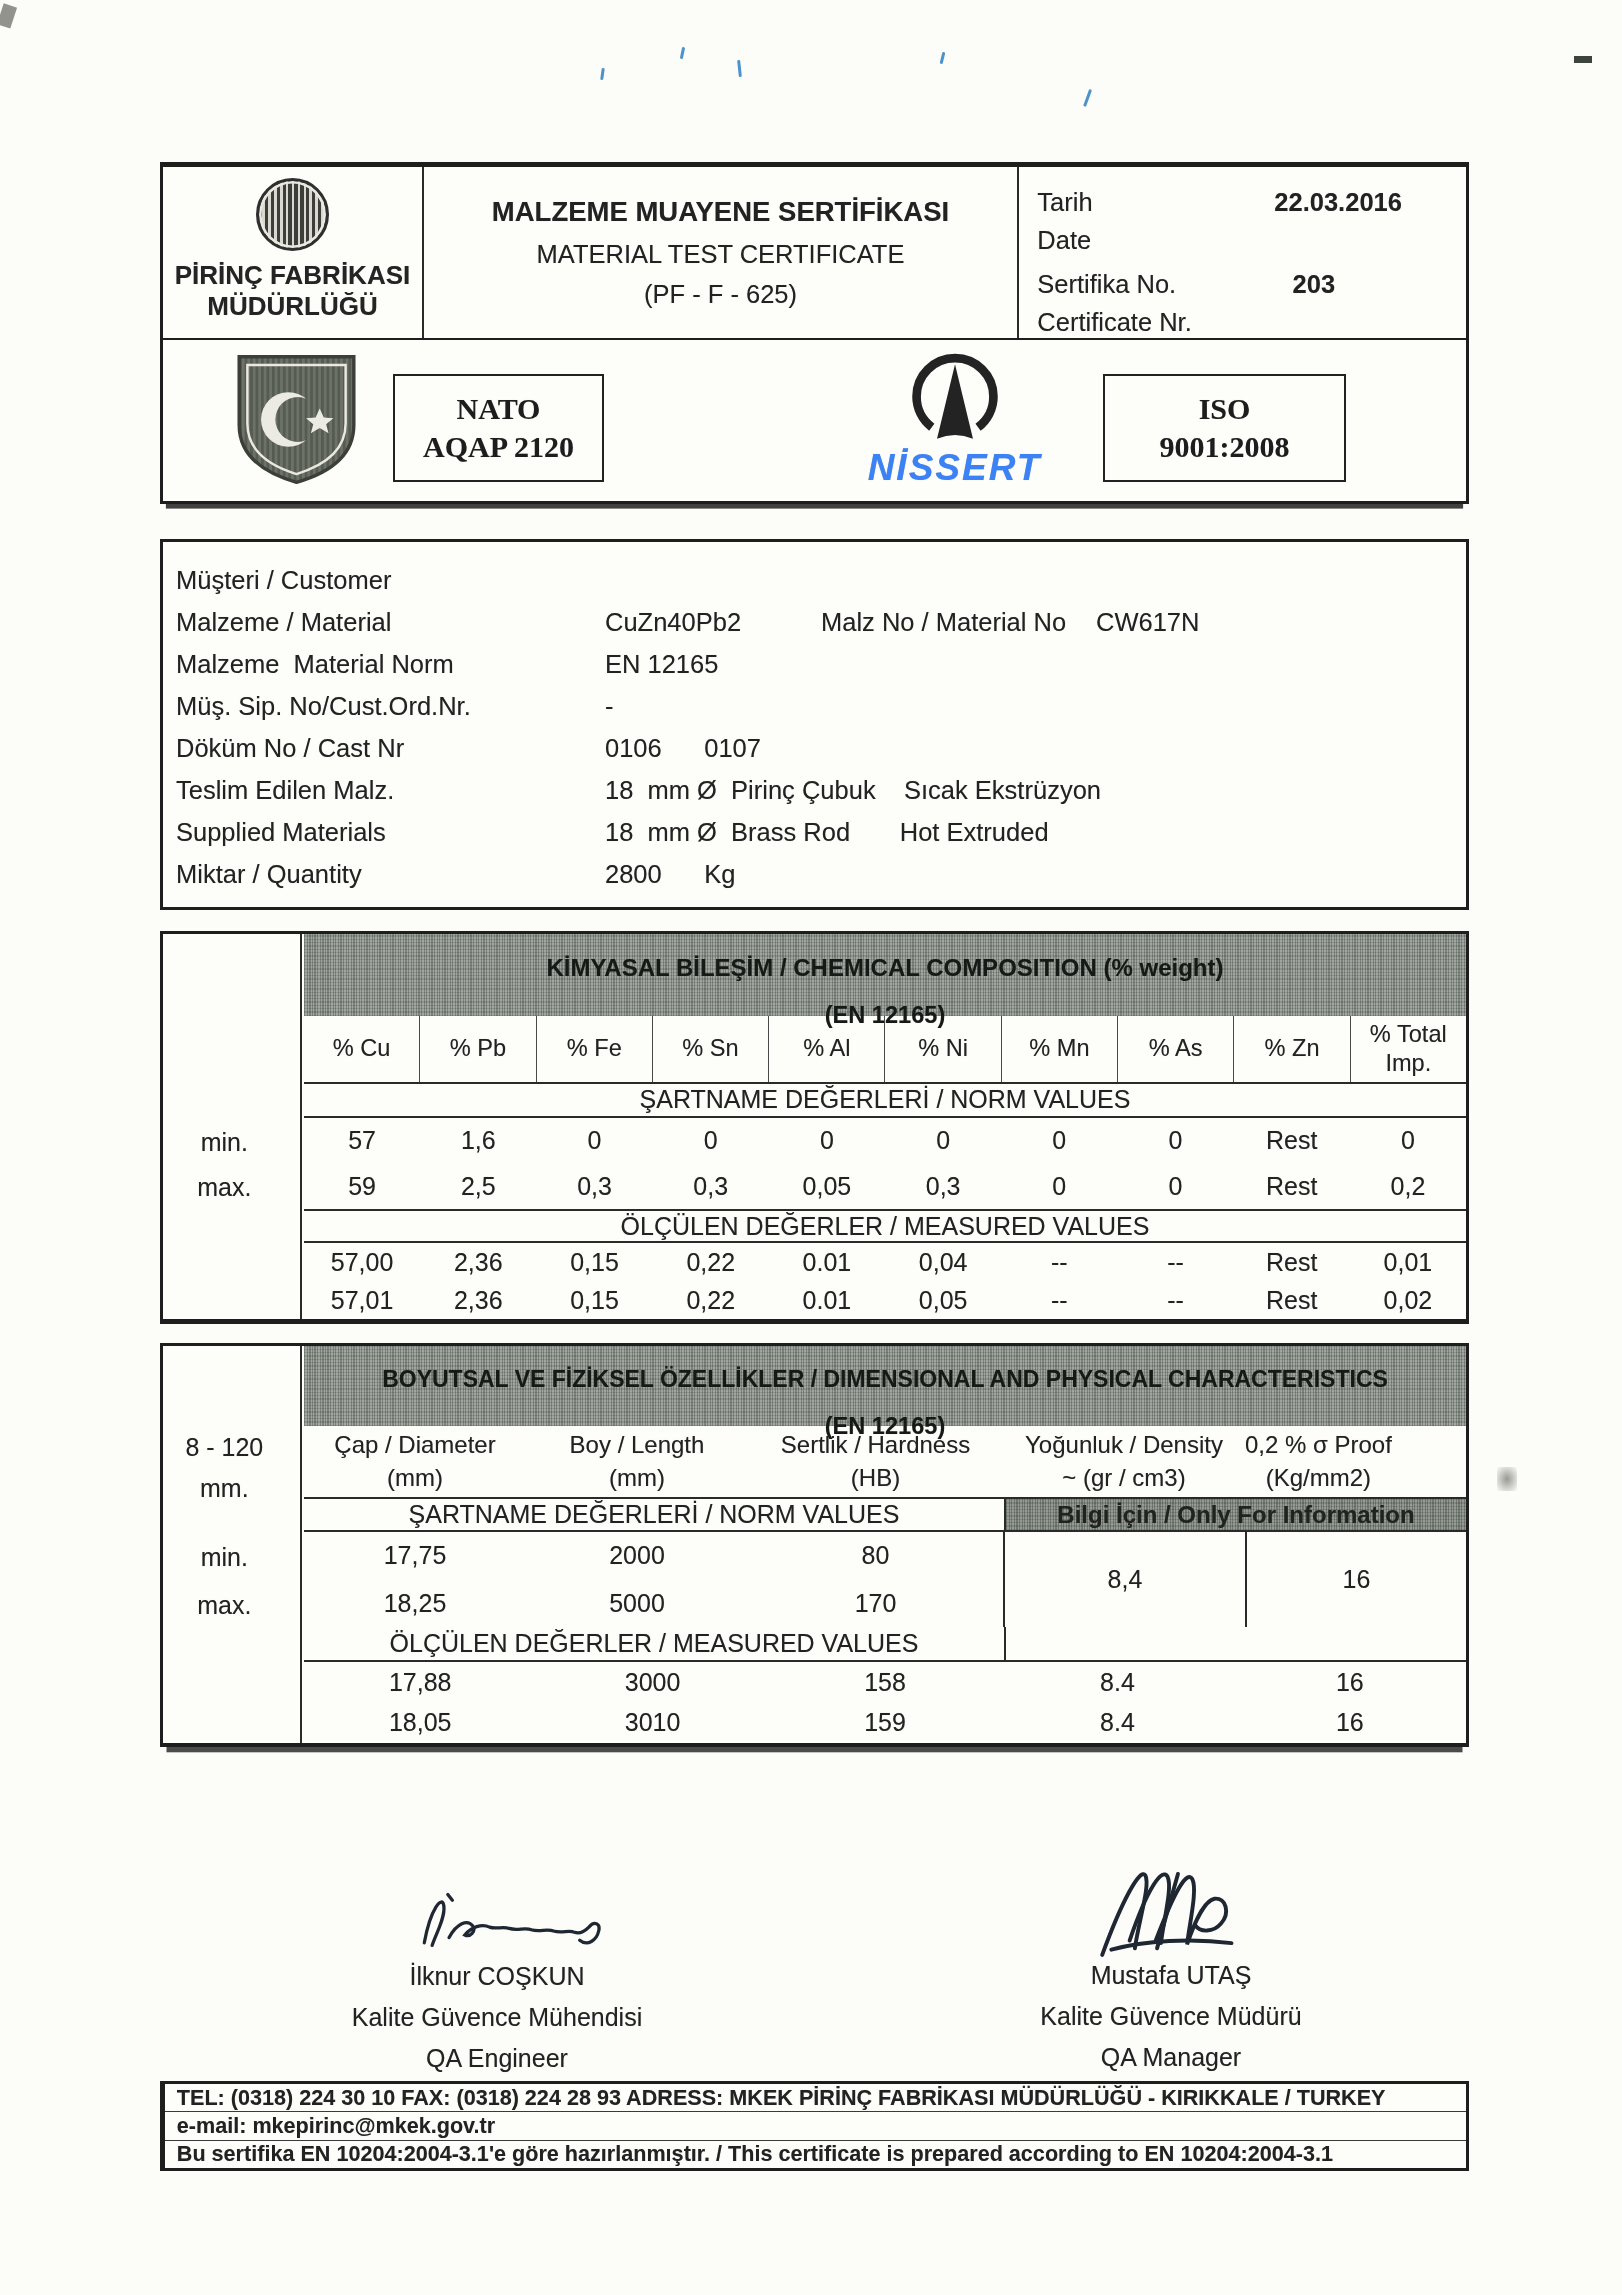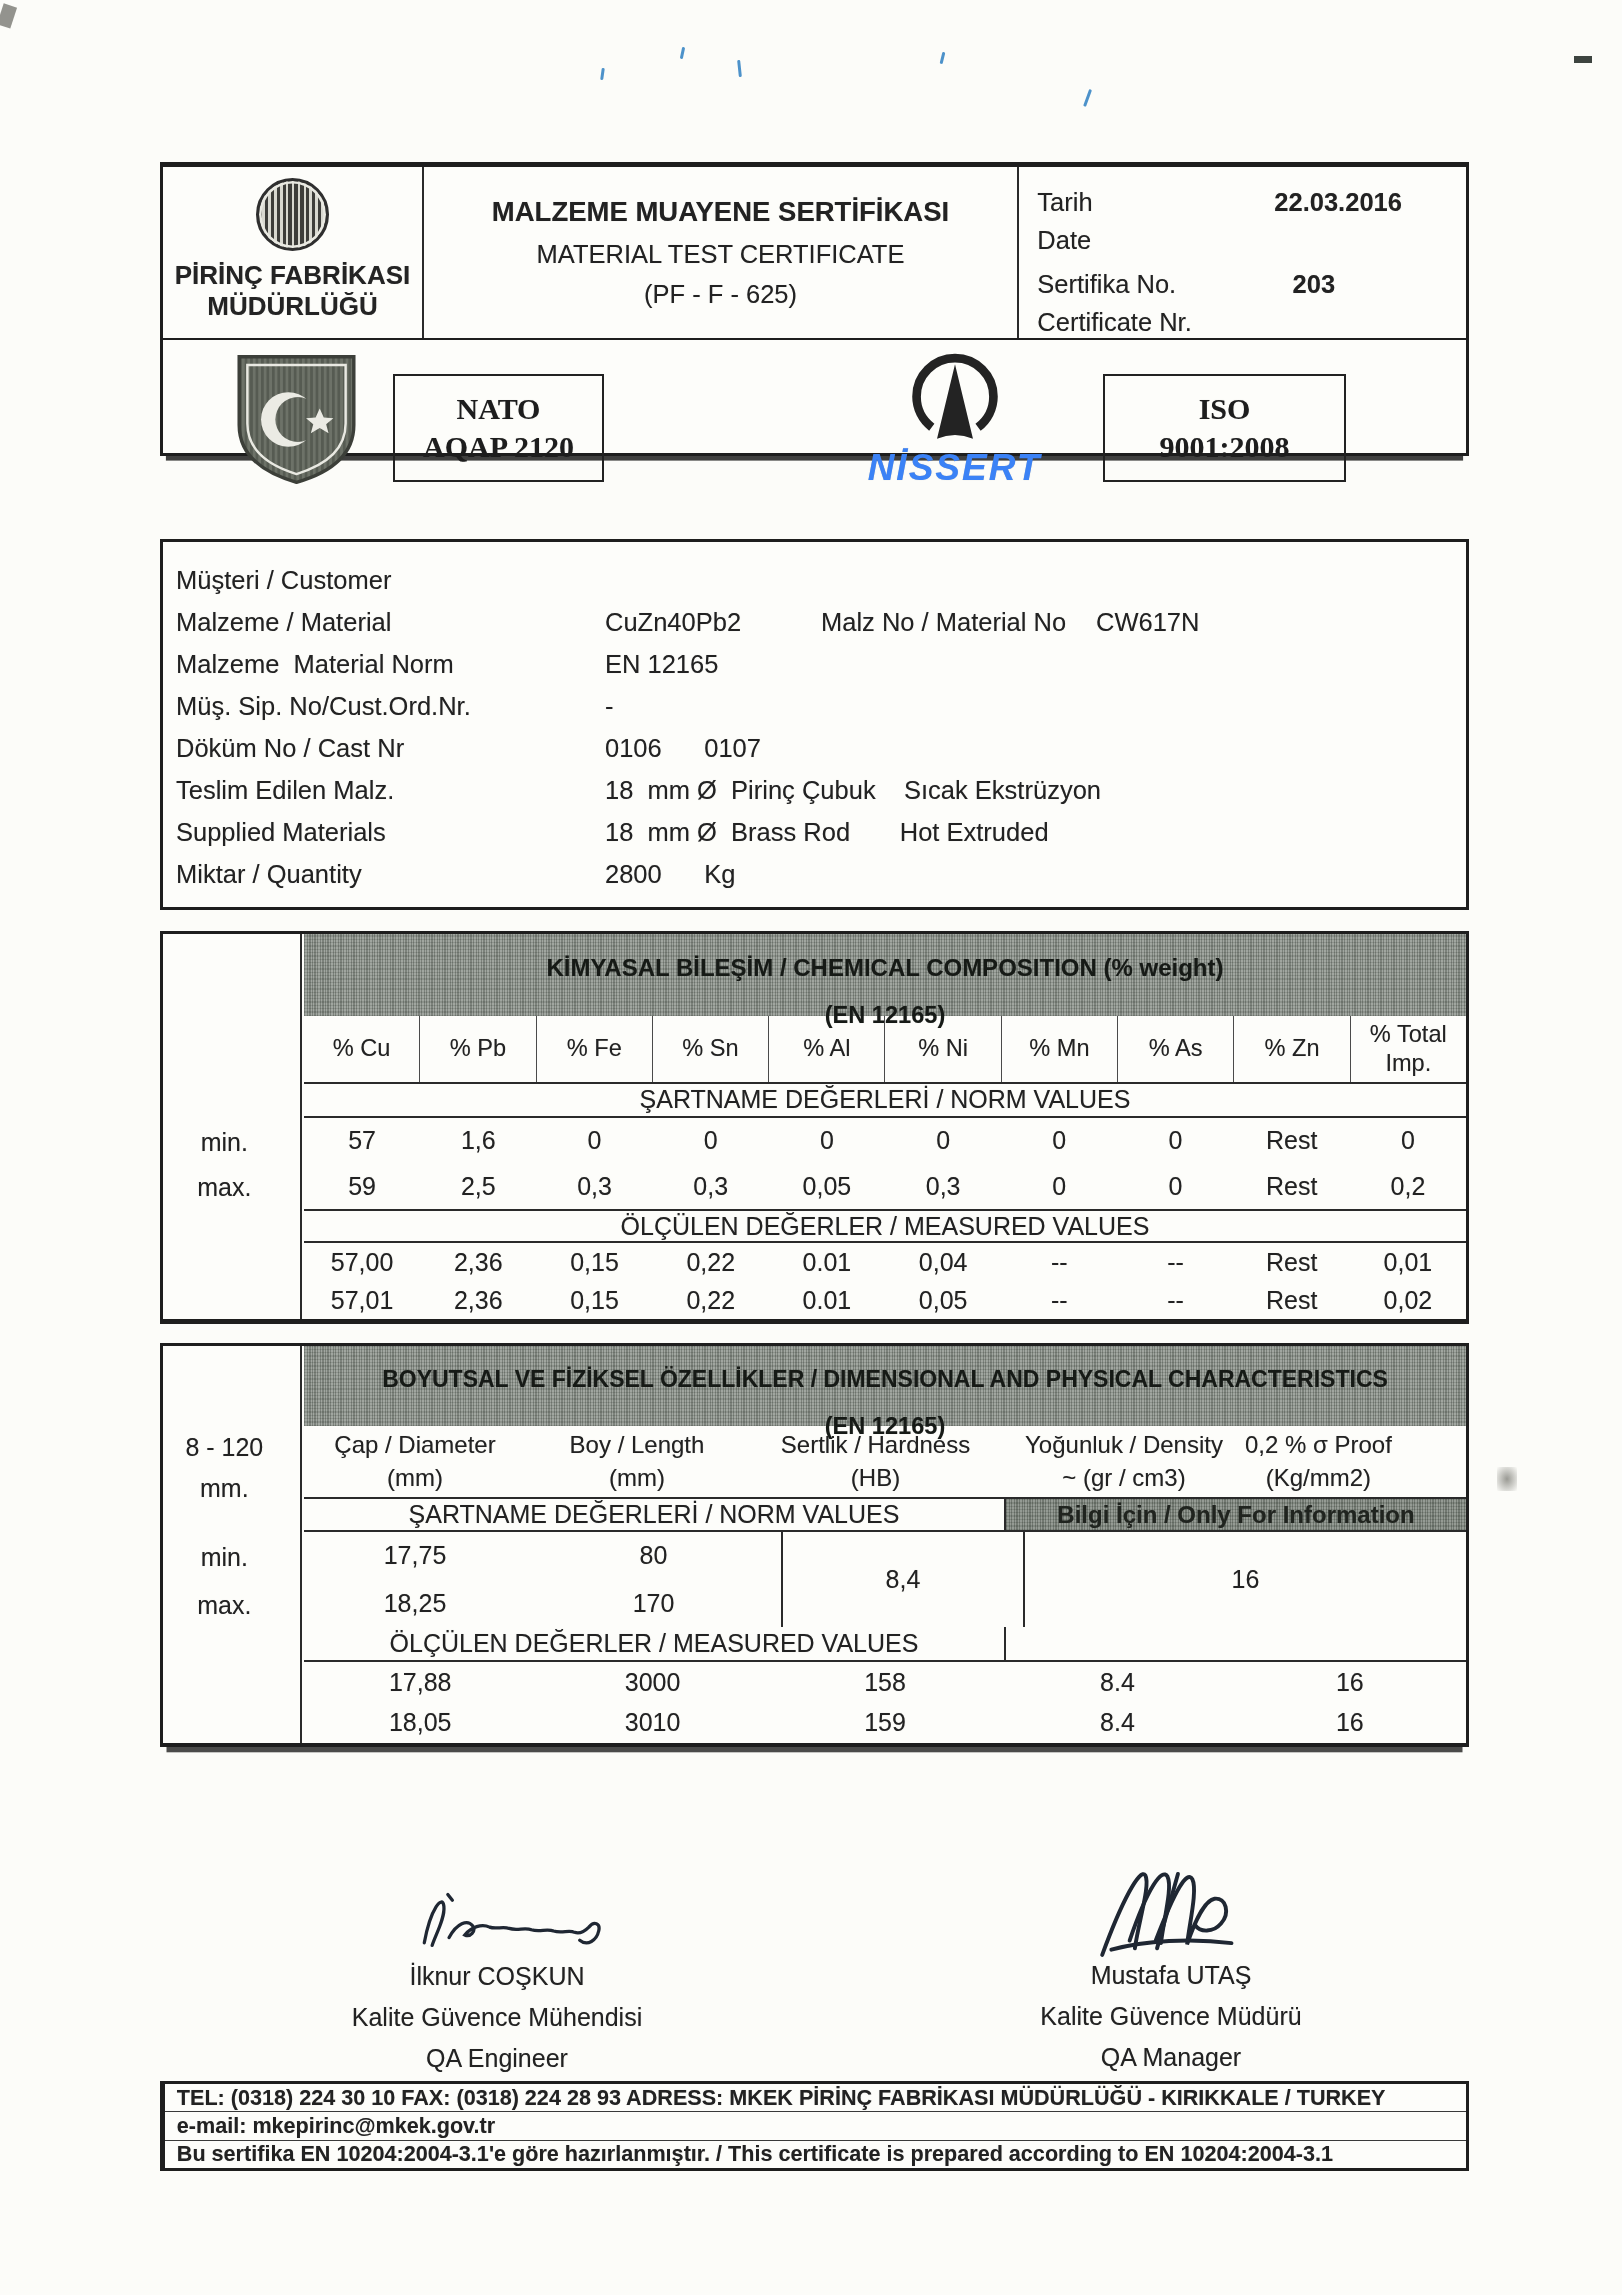--- a/index.html
+++ b/index.html
@@ -35,21 +35,21 @@
   .org1,.org2 { font-size:26px; font-weight:700; line-height:31px; color:#242424; }
   .title-tr { font-size:27.5px; font-weight:700; }
   .title-en { font-size:25.5px; font-weight:500; }
   .doc-code { font-size:25.5px; font-weight:500; }
   .meta-row { display:flex; font-size:25.5px; line-height:38px; }
   .meta-row .lbl { width:237px; }
   .meta-row .val { font-weight:600; }
   .meta-row.gap { margin-top:6.5px; }
 
   
-  .cert-band { top:340px; height:116px; border-top-width:0;
+  .cert-band { top:340px; height:164px; border-top-width:0;
     box-shadow:0 10.5px 0 -5.9px rgba(30,30,30,.85); }
   .crest { position:absolute; left:65px; top:14.4px; }
   .nato-box, .iso-box { position:absolute; top:34px; height:108px; border:2.6px solid #222;
     display:flex; flex-direction:column; justify-content:center; align-items:center; gap:3.9px;
     font-family:"Liberation Serif","DejaVu Serif",serif; font-weight:700; font-size:30px; color:#1d1d1d; }
   .nato-box { left:230px; width:211px; }
   .iso-box  { left:940px; width:243px; }
   .nissert  { position:absolute; left:667px; top:5.2px; width:249px; text-align:center; }
   .nissert-word { font-size:37px; font-weight:800; letter-spacing:2px; margin-top:-13px; color:#3b82f6;font-style:italic; }
 
@@ -365,20 +365,24 @@
         </div>
       </div>
       <div class="dim-band">
         <div class="left">ŞARTNAME DEĞERLERİ / NORM VALUES</div>
         <div class="right ht2">Bilgi İçin / Only For Information</div>
       </div>
       <div class="dim-norm">
         <div class="ncol w1">
           <div>17,75</div>
           <div>18,25</div>
+        </div>
+        <div class="ncol w2">
+          <div>2000</div>
+          <div>5000</div>
         </div>
         <div class="ncol w3">
           <div>80</div>
           <div>170</div>
         </div>
         <div class="merged w4">8,4</div>
         <div class="merged w5">16</div>
       </div>
       <div class="dim-band2">
         <div class="left">ÖLÇÜLEN DEĞERLER / MEASURED VALUES</div>

